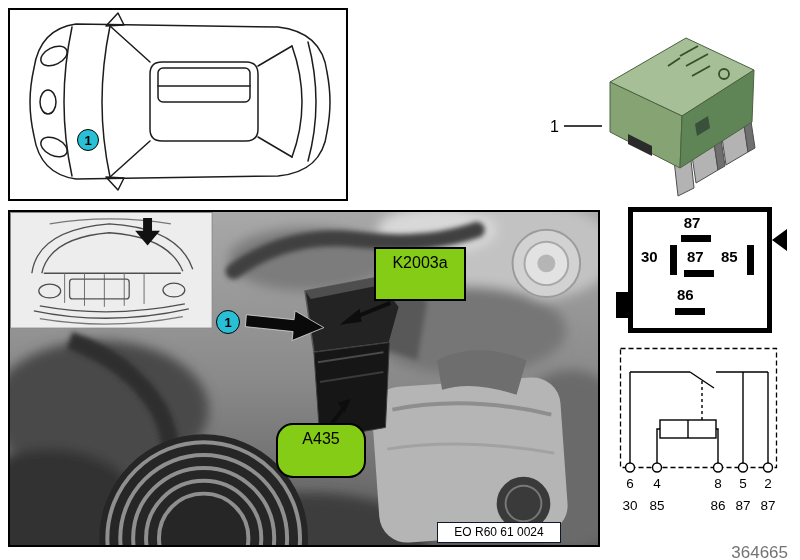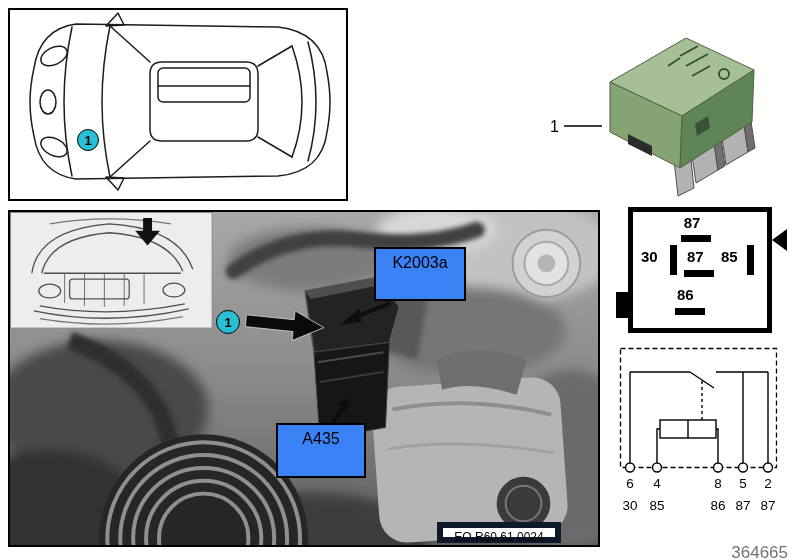--- a/index.html
+++ b/index.html
@@ -10,25 +10,25 @@
   .panel { position:absolute; border:2px solid #000; background:#fff; }
 
   .badge {
     position:absolute; width:24px; height:24px; border-radius:50%;
     background:var(--callout,#29bfd4); border:1.6px solid #000;
     display:flex; align-items:center; justify-content:center;
     font-size:13px; font-weight:bold; z-index:6;
   }
 
   .callout-box {
-    position:absolute; background:#3b82f6; border:2px solid #000;
+    position:absolute; background:#84cc16; border:2px solid #000;
     text-align:center; font-size:16px; line-height:25px; padding-top:1px; z-index:5;
   }
   .caption-box {
-    position:absolute; background:#fff; border:6px solid #0f172a;
+    position:absolute; background:#fff; border:1px solid #0f172a;
     font-size:12px; line-height:19px; text-align:center; z-index:5;
   }
 
   #pin-box { position:absolute; left:628px; top:207px; width:144px; height:126px;
     border:5px solid #000; background:#fff; }
   .pb-num { position:absolute; font-size:15px; font-weight:bold; }
   .pb-bar { position:absolute; background:#000; }
   .pb-tab-right { position:absolute; right:-20px; top:17px; width:0; height:0;
     border-top:11px solid transparent; border-bottom:11px solid transparent;
     border-right:15px solid #000; }
@@ -170,21 +170,21 @@
     </svg>
 
     <div class="badge" style="left:206px; top:98px;">
       <span>1</span>
     </div>
 
     <div class="callout-box" style="left:364px; top:35px; width:92px; height:54px;">
       <div>K2003a</div>
     </div>
 
-    <div class="callout-box" style="left:266px; top:211px; width:90px; height:55px;">
+    <div class="callout-box" style="left:266px; top:211px; width:90px; height:55px;border-radius:17px;">
       <div>A435</div>
     </div>
 
     <div class="caption-box" style="left:427px; top:310px; width:124px; height:21px;">EO R60 61 0024</div>
   </div>
 
   <svg id="relay-figure" style="position:absolute; left:540px; top:22px;" width="255" height="180" viewBox="0 0 255 180">
     <text x="10" y="110" font-size="16">1</text>
     <line x1="24" y1="104" x2="62" y2="104" stroke="#000" stroke-width="1.6"></line>
 

